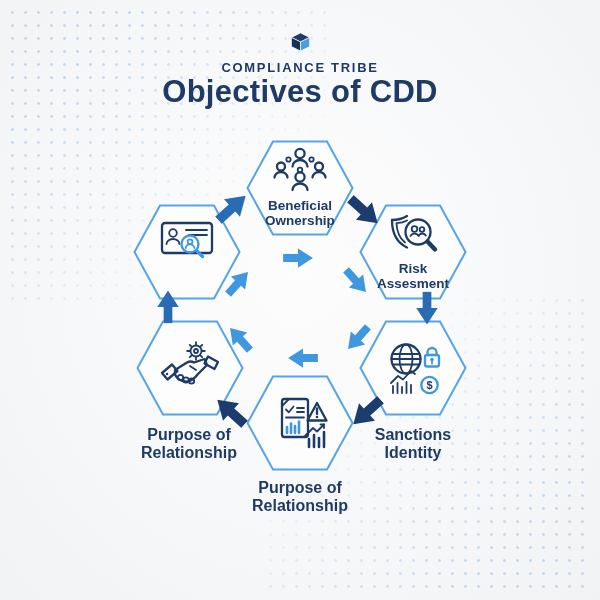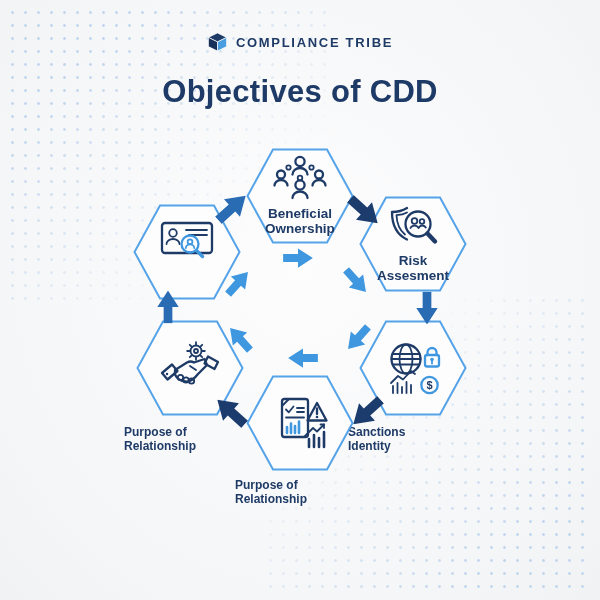--- a/index.html
+++ b/index.html
@@ -12,32 +12,32 @@
   .dots{position:absolute;width:330px;height:300px;pointer-events:none;
     background-image:radial-gradient(circle, var(--dot,#c3d7ee) 1.3px, transparent 1.5px);
     background-size:13px 13px;}
   .dots-tl{top:6px;left:6px;
     -webkit-mask-image:linear-gradient(135deg,#000 22%,transparent 72%);
     mask-image:linear-gradient(135deg,#000 22%,transparent 72%);}
   .dots-br{bottom:6px;right:6px;
     -webkit-mask-image:linear-gradient(315deg,#000 22%,transparent 72%);
     mask-image:linear-gradient(315deg,#000 22%,transparent 72%);}
   
-  .brand{position:absolute;top:32px;left:0;right:0;display:flex;justify-content:center;align-items:center;gap:8px;}
+  .brand{position:absolute;top:32px;left:0;right:0;display:flex;justify-content:center;align-items:center;gap:8px;flex-direction:column;}
   .brand-text{font-size:13px;font-weight:700;letter-spacing:1.7px;color:var(--navy,#1e3a66);}
   .title{position:absolute;top:74px;left:0;right:0;text-align:center;
     font-size:31px;font-weight:800;letter-spacing:.3px;color:var(--navy,#1e3a66);}
   
   .hex{position:absolute;width:108px;height:96px;}
   .hexbg{position:absolute;inset:0;width:100%;height:100%;}
   .hex .icon{position:absolute;left:50%;transform:translateX(-50%);}
   .label-in{position:absolute;left:-8px;right:-8px;text-align:center;font-weight:700;
     font-size:13.5px;line-height:1.12;color:var(--navy,#1e3a66);white-space:pre-line;}
-  .label-out{position:absolute;width:130px;text-align:left;font-weight:700;
-    font-size:12px;line-height:1.15;color:var(--navy,#1e3a66);white-space:pre-line;}
+  .label-out{position:absolute;width:130px;text-align:center;font-weight:700;
+    font-size:16px;line-height:1.15;color:var(--navy,#1e3a66);white-space:pre-line;}
   
   .ic{stroke:var(--navy,#1e3a66);fill:none;stroke-width:2.3;stroke-linecap:round;stroke-linejoin:round;}
   .ic-thin{stroke:var(--navy,#1e3a66);fill:none;stroke-width:1.8;stroke-linecap:round;stroke-linejoin:round;}
   .ic-lt{stroke:var(--arrow-light,#3f97e0);fill:none;stroke-width:2.3;stroke-linecap:round;stroke-linejoin:round;}
   .ic-fill{fill:var(--navy,#1e3a66);stroke:none;}
   .ic-lt-fill{fill:var(--arrow-light,#3f97e0);stroke:none;}
   .tx{font:700 11px "Liberation Sans",sans-serif;fill:var(--navy,#1e3a66);stroke:none;}
   
   .arrow{position:absolute;}
   .a-dark{fill:var(--arrow-dark,#1d3c6e);}
@@ -64,42 +64,42 @@
     <polygon points="1.5,5.2 11,9.9 11,19.5 1.5,14.8" fill="#16305a" stroke="#ffffff" stroke-width="0.7"></polygon>
     <polygon points="20.5,5.2 11,9.9 11,19.5 20.5,14.8" fill="#4a9ee0" stroke="#ffffff" stroke-width="0.7"></polygon>
   </svg>
   <span class="brand-text">COMPLIANCE TRIBE</span>
 </div>
 
 <div class="title">Objectives of CDD</div>
 
 <div>
 
-  <div class="hex" style="left:246px;top:148px">
+  <div class="hex" style="left:246px;top:140px">
     <svg class="hexbg" viewBox="0 0 108 96">
       <polygon points="27,1.5 81,1.5 106.5,48 81,94.5 27,94.5 1.5,48" fill="var(--hex-fill,#fdfdfe)" stroke="var(--hex-border,#55a3e8)" stroke-width="2"></polygon>
     </svg>
     <svg class="icon" style="top:6px" width="56" height="52" viewBox="0 0 56 52">
       <circle class="ic" cx="28" cy="7.5" r="4.6"></circle>
       <path class="ic" d="M20.5 20.5 a7.5 6.5 0 0 1 15 0"></path>
       <circle class="ic-thin" cx="16.5" cy="13.5" r="2.2"></circle>
       <circle class="ic-thin" cx="39.5" cy="13.5" r="2.2"></circle>
       <circle class="ic-thin" cx="28" cy="24" r="2.3"></circle>
       <circle class="ic" cx="9" cy="20.5" r="4"></circle>
       <path class="ic" d="M2.5 31.5 a6.5 5.5 0 0 1 13 0"></path>
       <circle class="ic" cx="47" cy="20.5" r="4"></circle>
       <path class="ic" d="M40.5 31.5 a6.5 5.5 0 0 1 13 0"></path>
       <circle class="ic" cx="28" cy="31" r="4.6"></circle>
       <path class="ic" d="M20.5 44 a7.5 6.5 0 0 1 15 0"></path>
     </svg>
     <div class="label-in" style="top:58px">Beneficial
 Ownership</div>
   </div>
 
-  <div class="hex" style="left:359px;top:196px">
+  <div class="hex" style="left:359px;top:204px">
     <svg class="hexbg" viewBox="0 0 108 96">
       <polygon points="27,1.5 81,1.5 106.5,48 81,94.5 27,94.5 1.5,48" fill="var(--hex-fill,#fdfdfe)" stroke="var(--hex-border,#55a3e8)" stroke-width="2"></polygon>
     </svg>
     <svg class="icon" style="top:8px" width="56" height="50" viewBox="0 0 56 50">
       <path class="ic" d="M22 4 C18 6.5 12.5 8 7 8 C7 19 9.5 29.5 22 35.5"></path>
       <path class="ic-thin" d="M22 8.5 C19.5 10 15.5 11 11.5 11.2 C11.8 19 13.8 25.5 20 30.5"></path>
       <circle class="ic" cx="33" cy="20" r="12.5"></circle>
       <circle class="ic-thin" cx="29.5" cy="17" r="2.8"></circle>
       <path class="ic-thin" d="M25.5 24 a4.3 3.8 0 0 1 8 0"></path>
       <circle class="ic-thin" cx="37" cy="17.5" r="2.3"></circle>

